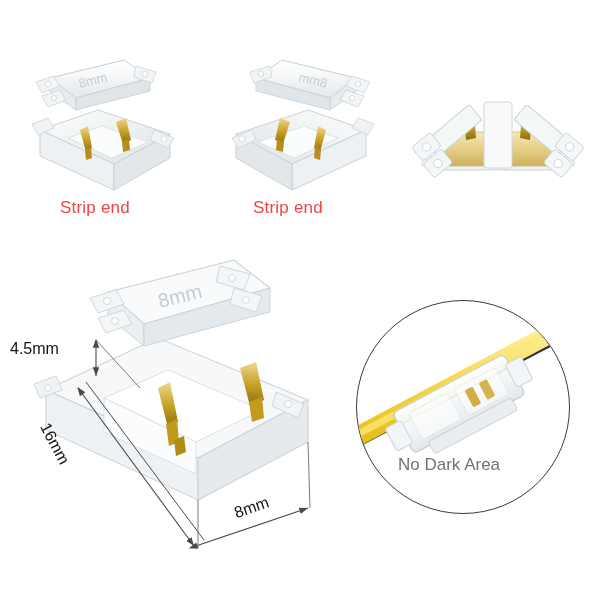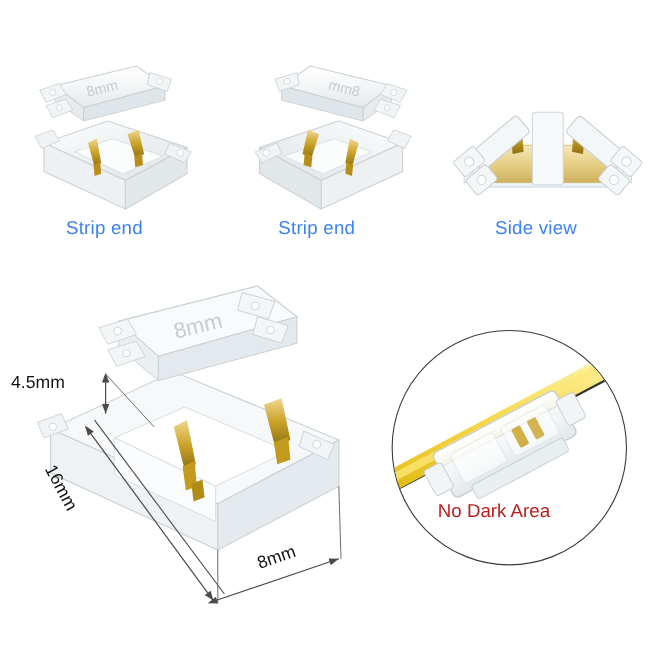--- a/index.html
+++ b/index.html
@@ -3,21 +3,21 @@
 <meta charset="utf-8">
 <style>
   html,body{margin:0;padding:0;}
   body{
     width:600px;height:600px;background:#ffffff;
     font-family:"Liberation Sans", sans-serif;
     overflow:hidden;position:relative;
   }
   .stage{position:absolute;inset:0;}
   .caption{
-    position:absolute;color:#3b82f6;font-size:17px;letter-spacing:.2px;
+    position:absolute;color:#ef4444;font-size:17px;letter-spacing:.2px;
     white-space:nowrap;
   }
 
   
   .conn{position:absolute;}
   .conn svg{display:block;overflow:visible;}
 
   
   .dimlabel{
     position:absolute;color:#141414;font-size:15.5px;white-space:nowrap;
@@ -26,21 +26,21 @@
   .dim-16{left:52px;top:420px;transform:rotate(62deg);transform-origin:left top;font-size:16px;}
   .dim-8 {left:232px;top:505px;transform:rotate(-19deg);transform-origin:left top;font-size:16px;}
 
   
   .circle-wrap{
     position:absolute;left:356px;top:300px;width:212px;height:212px;
     border:1.4px solid #3a3a3a;border-radius:50%;
     background:#ffffff;overflow:hidden;
   }
   .nodark{
-    position:absolute;left:398px;top:455px;font-size:17px;color:#b91c1c;
+    position:absolute;left:398px;top:455px;font-size:17px;color:#737373;
     white-space:nowrap;
   }
 </style>
 </head>
 <body>
 
 <div class="stage">
 
   <div class="conn" style="left:28px;top:52px;">
     <svg width="150" height="145" viewBox="0 0 150 145">
@@ -154,21 +154,20 @@
 
       <g transform="rotate(40 100 60)">
         <rect x="98" y="44" width="56" height="20" rx="3" fill="#f4f7f8" stroke="#c9d0d4" stroke-width="1"></rect>
         <rect x="146" y="40" width="24" height="18" rx="3" fill="#f4f7f8" stroke="#c9d0d4" stroke-width=".9"></rect>
         <circle cx="158" cy="49" r="4.2" fill="#ffffff" stroke="#cfd6da" stroke-width=".9"></circle>
         <rect x="148" y="60" width="24" height="18" rx="3" fill="#f4f7f8" stroke="#c9d0d4" stroke-width=".9"></rect>
         <circle cx="160" cy="69" r="4.2" fill="#ffffff" stroke="#cfd6da" stroke-width=".9"></circle>
       </g>
     </svg>
   </div>
-  <div class="caption" style="left:450px;top:198px;">Side view</div>
 
   <div class="conn" style="left:8px;top:272px;">
     <svg width="310" height="290" viewBox="0 0 310 290">
       <defs>
         <marker id="ar" markerWidth="9" markerHeight="9" refX="8" refY="3" orient="auto">
           <path d="M0,0 L8,3 L0,6 z" fill="#4a4a4a"></path>
         </marker>
         <marker id="arS" markerWidth="9" markerHeight="9" refX="1" refY="3" orient="auto">
           <path d="M8,0 L0,3 L8,6 z" fill="#4a4a4a"></path>
         </marker>

